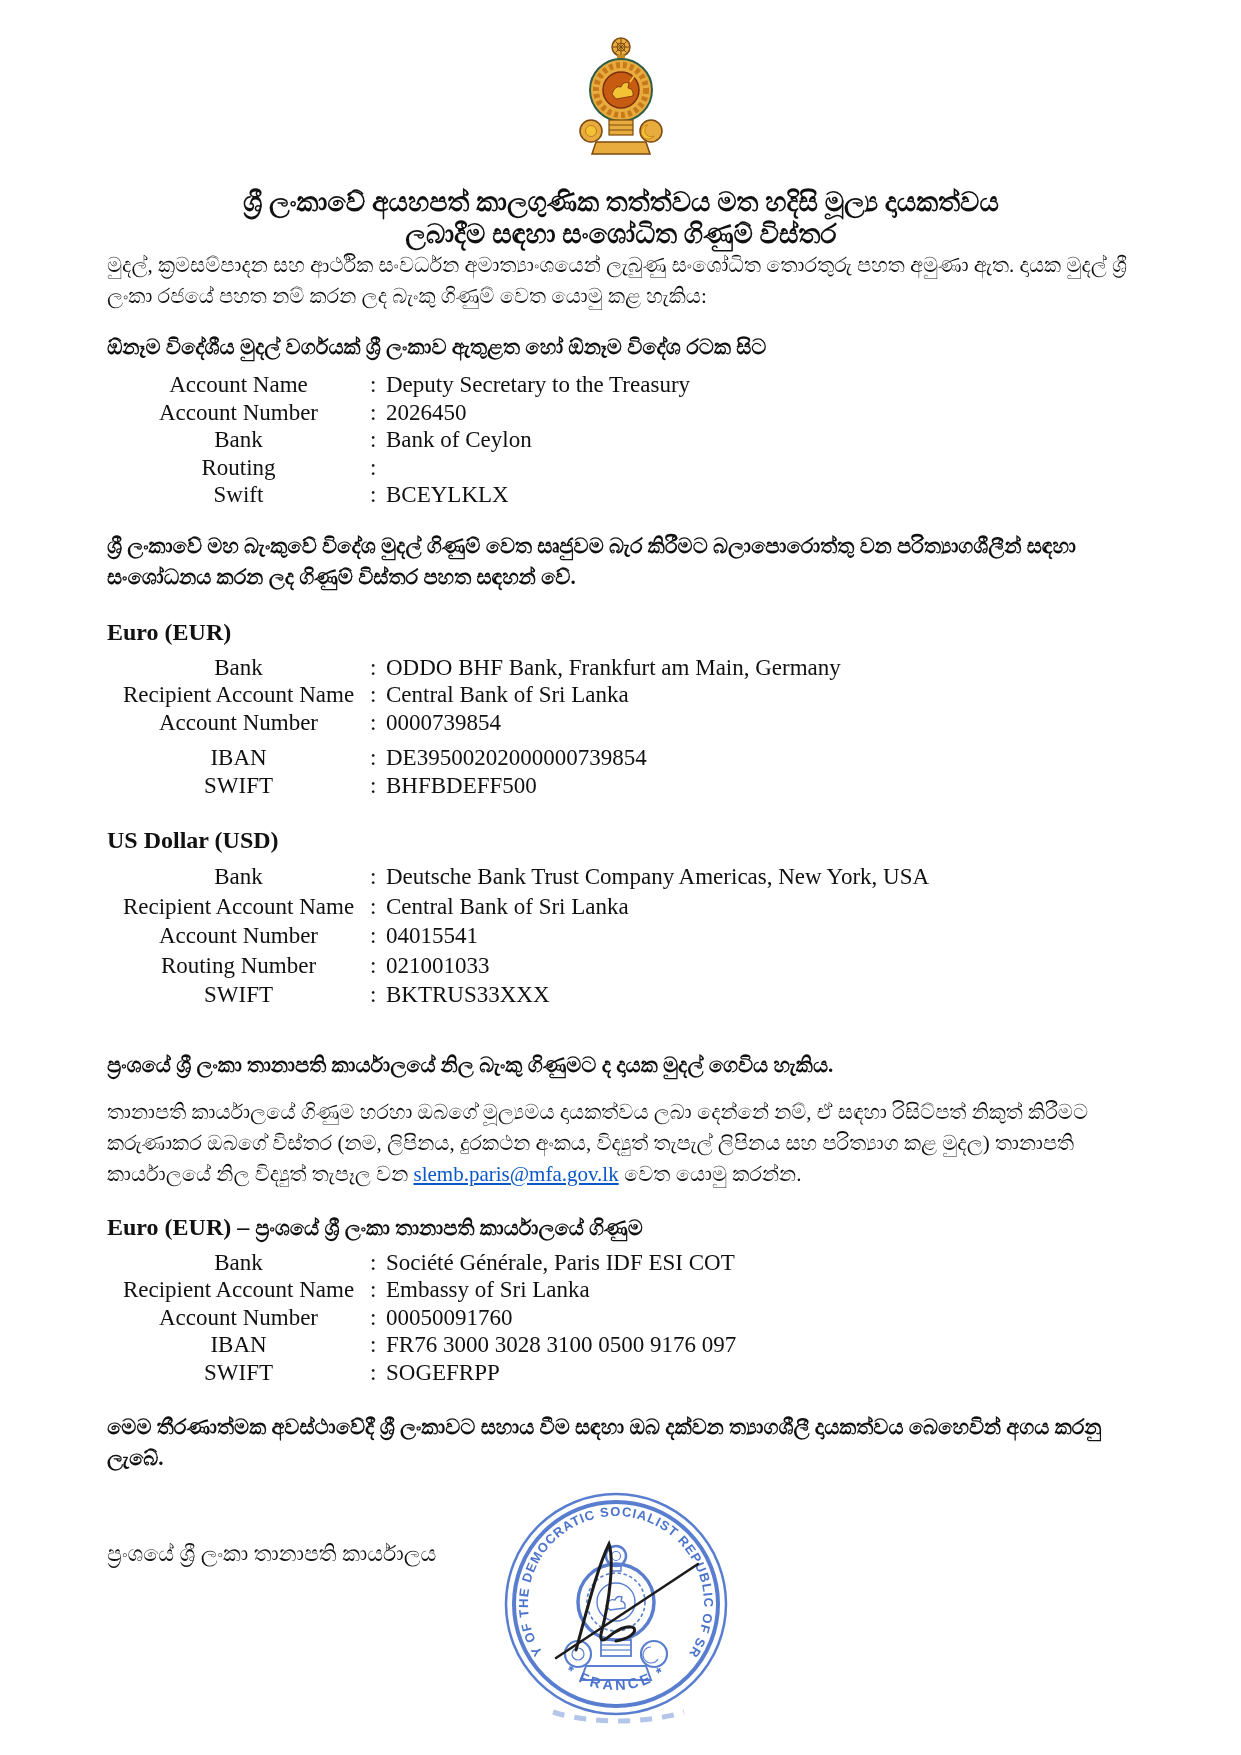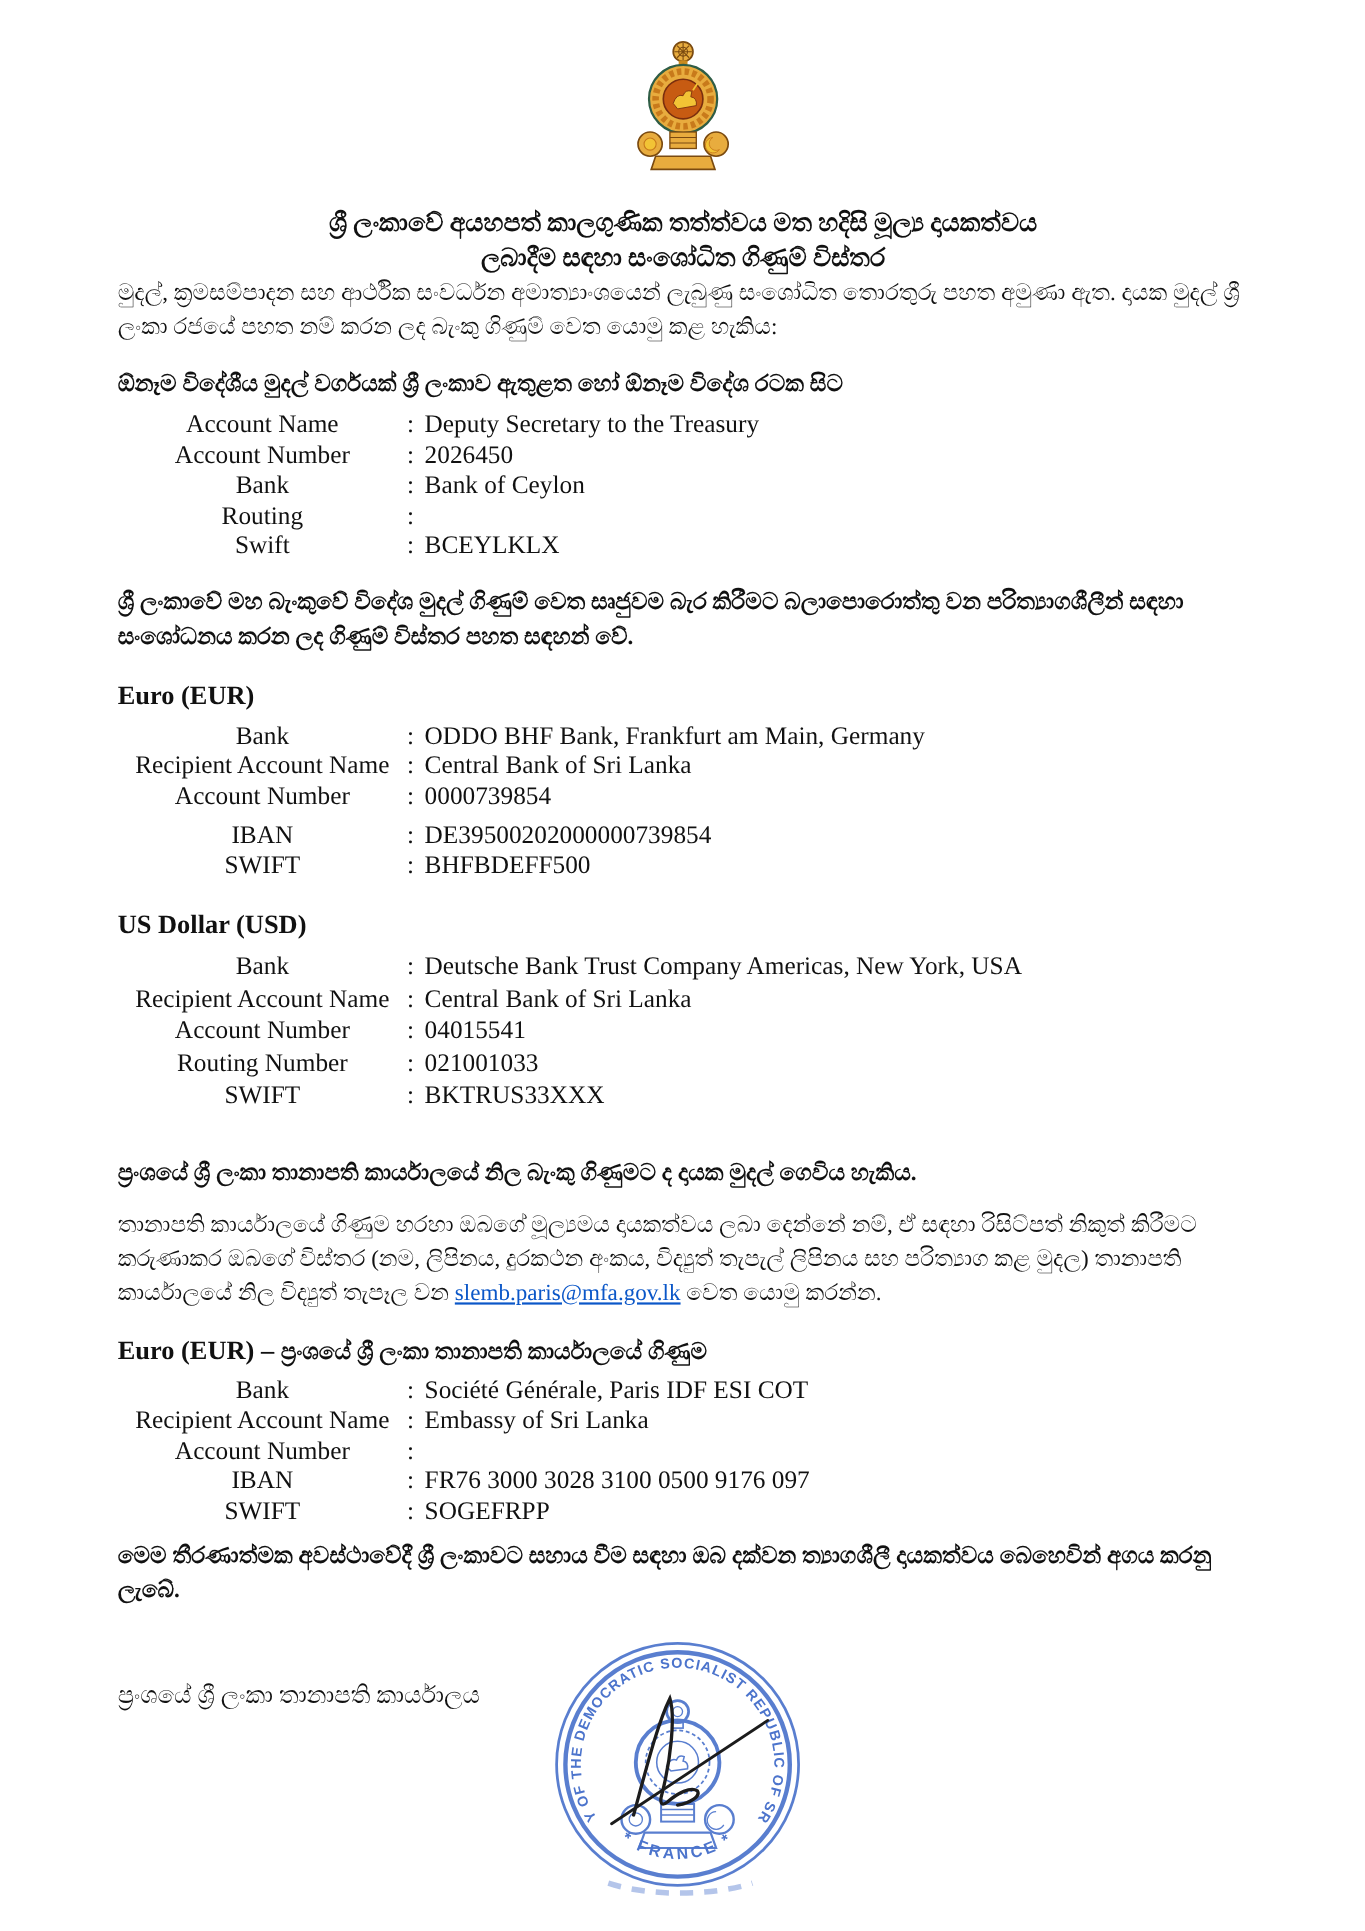--- a/index.html
+++ b/index.html
@@ -3,21 +3,21 @@
 <meta charset="utf-8">
 <style>
   html,body{margin:0;padding:0;background:#ffffff;}
   .page{
     width:1241px;height:1755px;position:relative;background:#ffffff;
     font-family:"Liberation Serif","DejaVu Serif",serif;color:#111;
     overflow:hidden;
   }
   .content{padding:36px 106px 0 107px;}
   .emblem-wrap{text-align:center;margin-bottom:22px;}
-  .doc-title{font-size:23px;font-weight:bold;text-align:center;line-height:32px;margin:0;}
+  .doc-title{font-size:27px;font-weight:bold;text-align:center;line-height:32px;margin:0;}
   .para{font-size:21px;line-height:31px;margin:0;}
   .b{font-weight:bold;}
   .sec-head{font-size:24px;font-weight:bold;margin:0;}
   .rows{margin-top:8px;}
   .row{display:flex;font-size:23px;line-height:27.5px;}
   .row .lbl{width:263px;flex:0 0 263px;text-align:center;}
   .row .colon{width:16px;flex:0 0 16px;}
   .row .val{flex:1;}
   .mt8{margin-top:8px;}
   .usd-rows .row{line-height:29.5px;}
@@ -170,34 +170,35 @@
           <span class="val">Société Générale, Paris IDF ESI COT</span>
       </div>
       <div class="row">
         <span class="lbl">Recipient Account Name</span>
           <span class="colon">:</span>
           <span class="val">Embassy of Sri Lanka</span>
       </div>
       <div class="row">
         <span class="lbl">Account Number</span>
           <span class="colon">:</span>
+          <span class="val">00050091760</span>
       </div>
       <div class="row">
         <span class="lbl">IBAN</span>
           <span class="colon">:</span>
           <span class="val">FR76 3000 3028 3100 0500 9176 097</span>
       </div>
       <div class="row">
         <span class="lbl">SWIFT</span>
           <span class="colon">:</span>
           <span class="val">SOGEFRPP</span>
       </div>
     </div>
 
-    <p class="para b" style="margin-top:12px;">මෙම තීරණාත්මක අවස්ථාවේදී ශ්‍රී ලංකාවට සහාය වීම සඳහා ඔබ දක්වන ත්‍යාගශීලී දායකත්වය බෙහෙවින් අගය කරනු ලැබේ.</p>
+    <p class="para b" style="margin-top:26px;">මෙම තීරණාත්මක අවස්ථාවේදී ශ්‍රී ලංකාවට සහාය වීම සඳහා ඔබ දක්වන ත්‍යාගශීලී දායකත්වය බෙහෙවින් අගය කරනු ලැබේ.</p>
 
     <div class="footer-text">
       <div>ප්‍රංශයේ ශ්‍රී ලංකා තානාපති කාර්යාලය</div>
     </div>
   </div>
 
   <div class="stamp-box">
     <svg width="310" height="250" viewBox="0 0 310 250" style="overflow:visible;">
       <defs>
         <path id="ringTop" d="M 45.9,170.5 A 88,88 0 1 1 190.1,170.5"></path>

